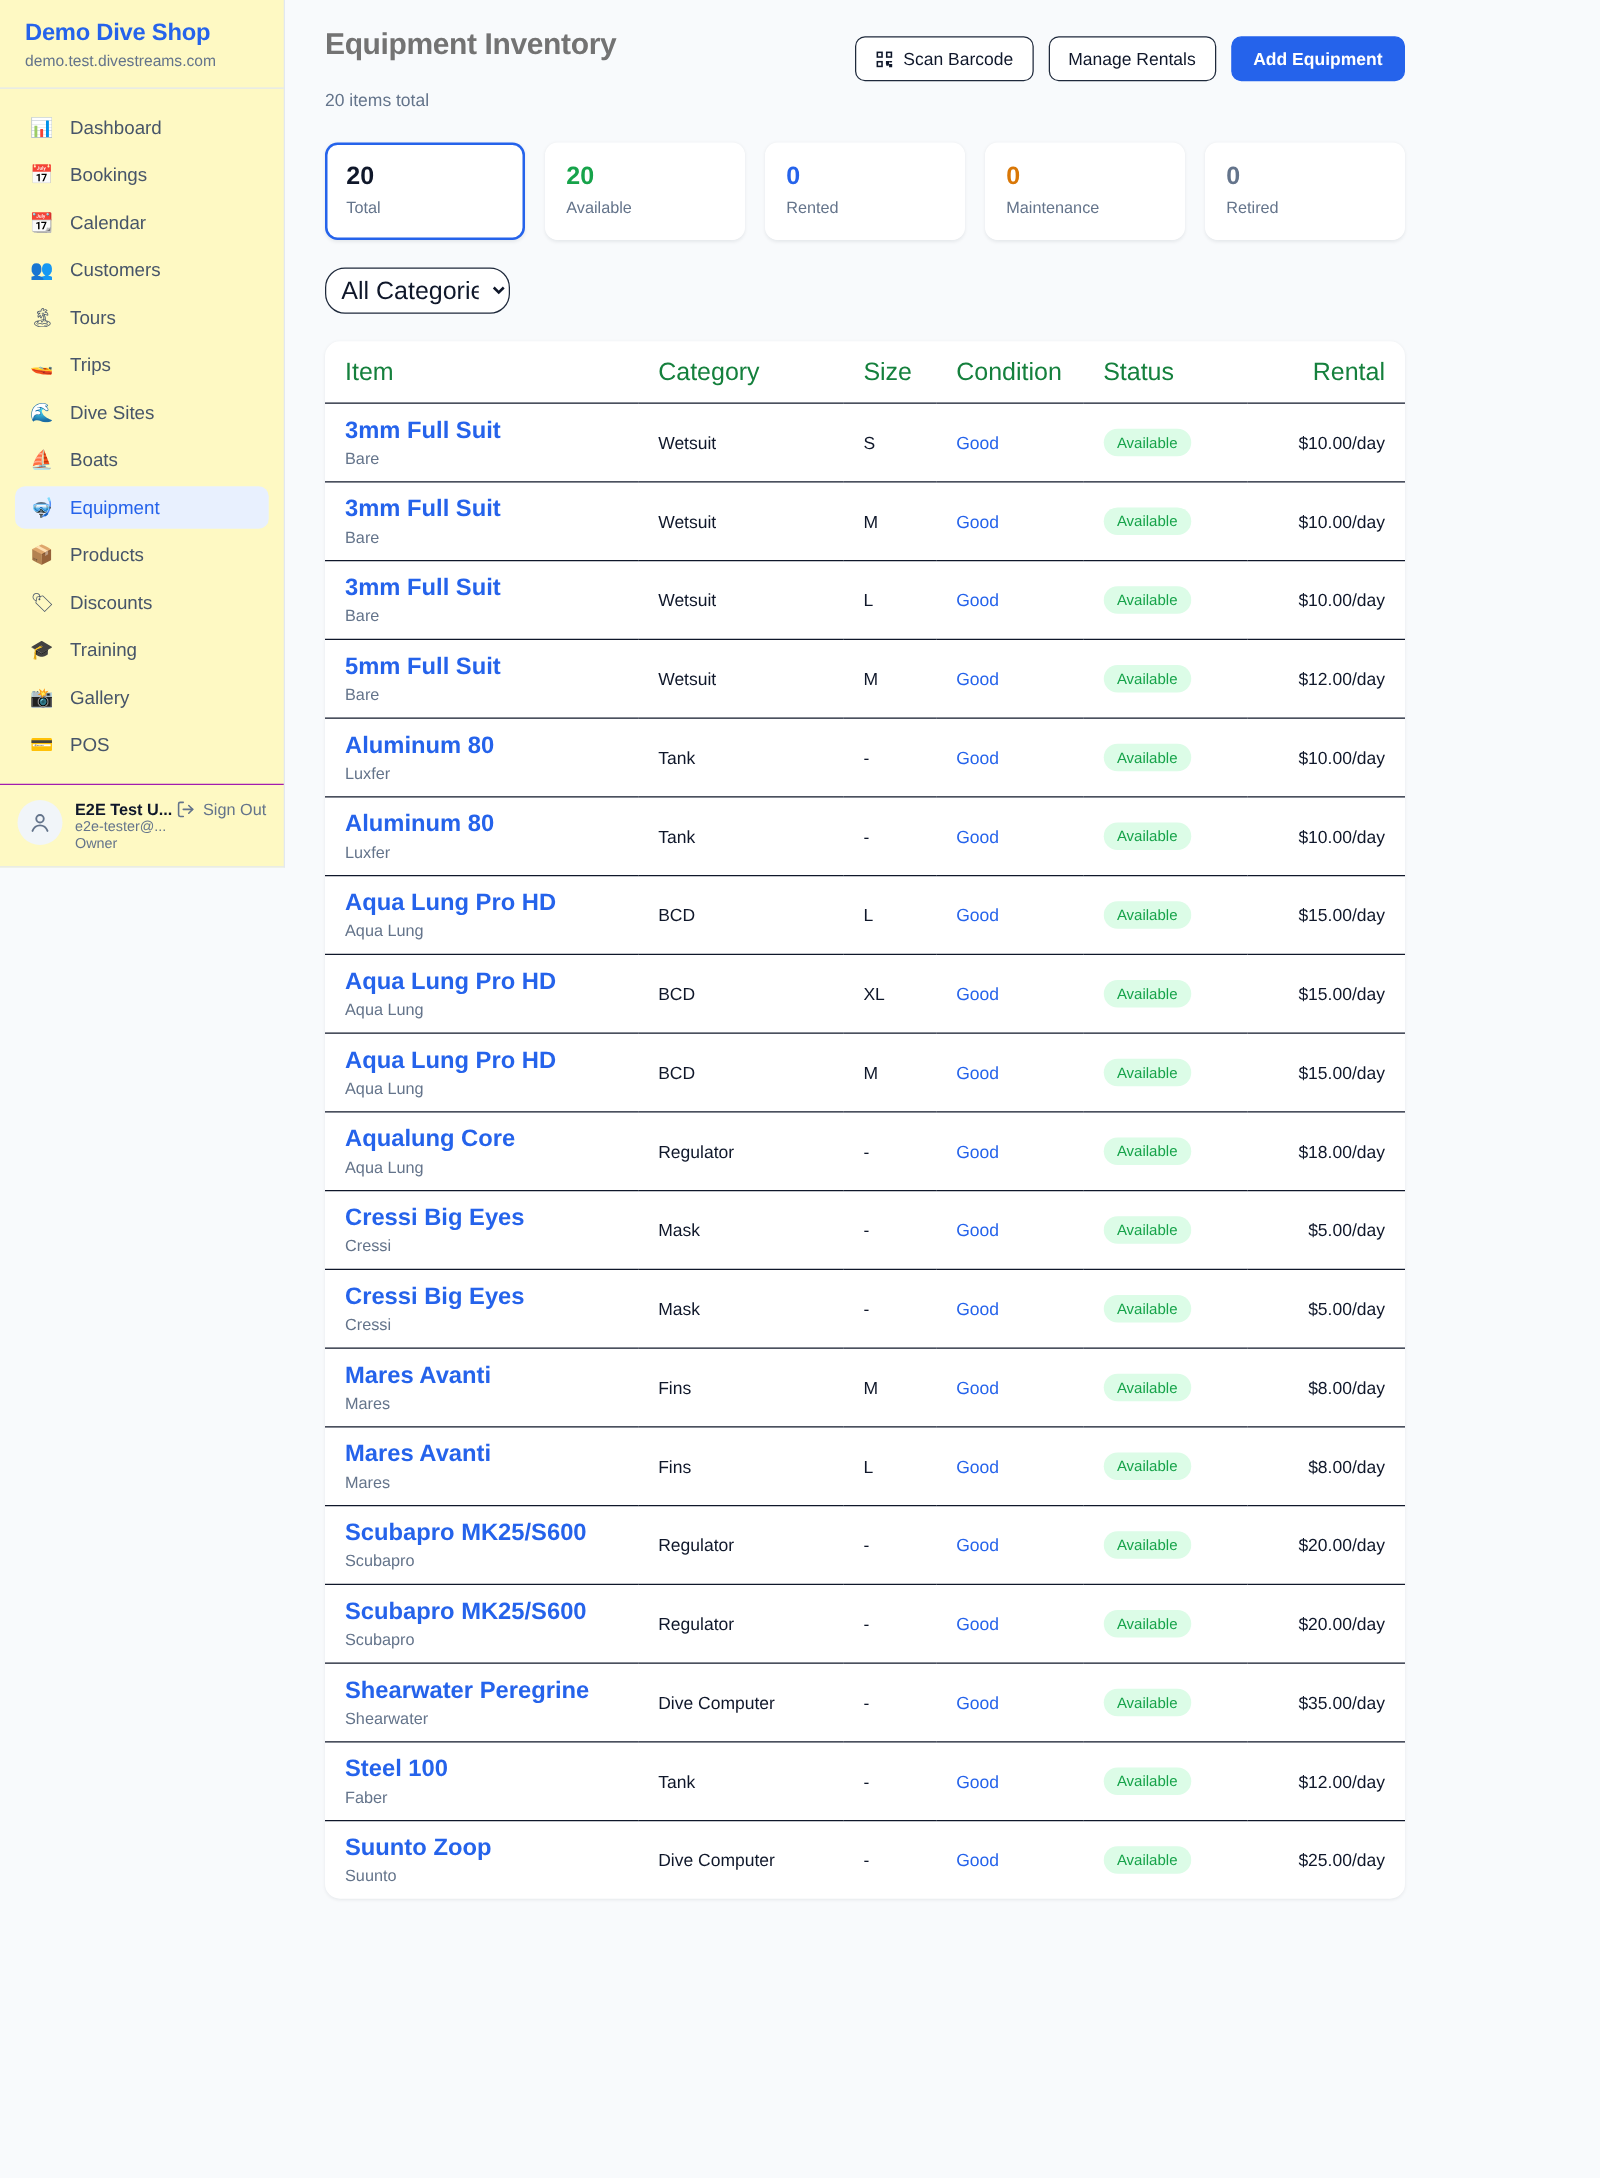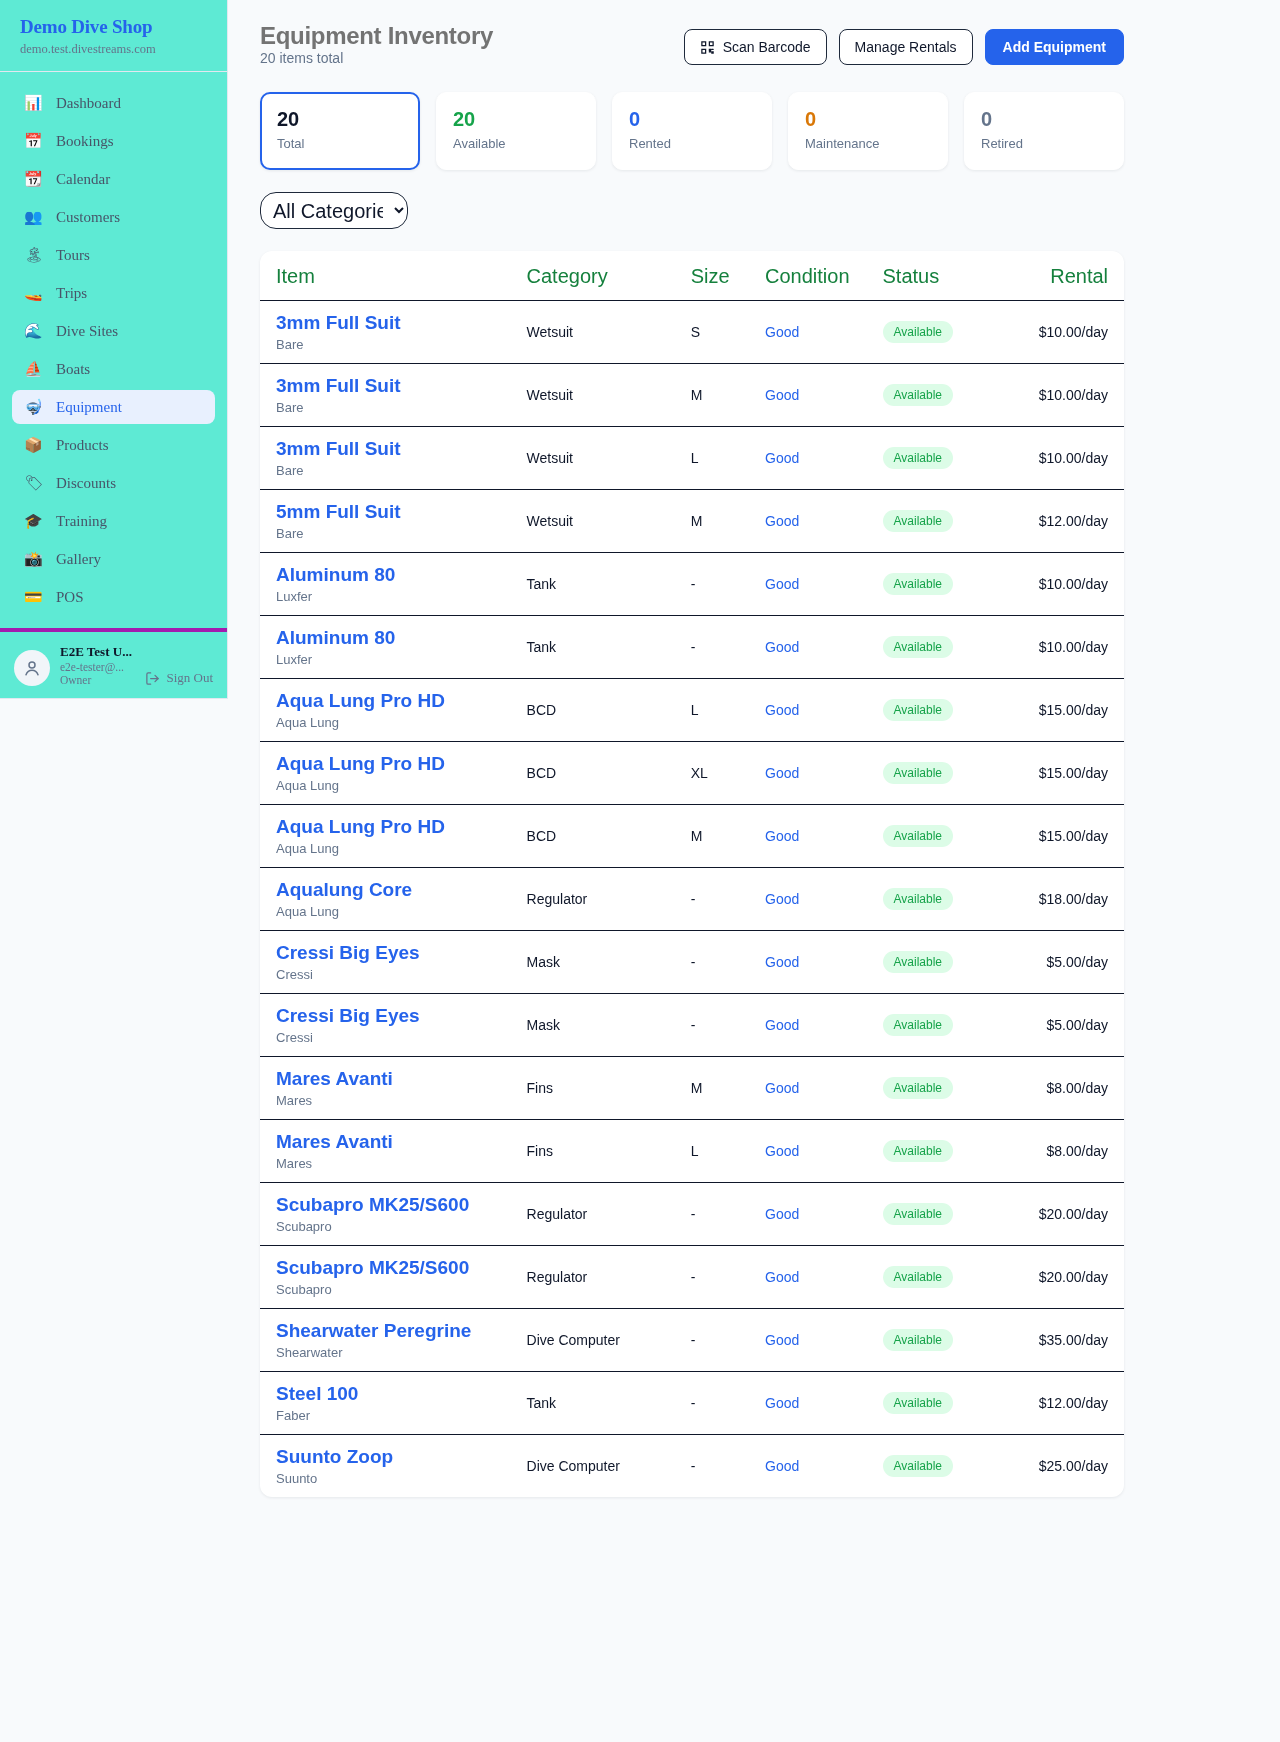--- a/index.html
+++ b/index.html
@@ -7,60 +7,59 @@
   body {
     font-family:"Liberation Sans", sans-serif;
     background:#f8fafc;
     color:#0f172a;
     display:flex;
     align-items:flex-start;
   }
   
   .sidebar {
     width:228px; flex:0 0 228px;
-    background:#5eead4;
+    background:#fef9c3;
     border-right:1px solid #e2e8f0;
     border-bottom:1px solid #e2e8f0;
-    font-family:Liberation Serif, serif;
   }
   .brand { padding:16px 20px 14px; border-bottom:1px solid #e2e8f0; }
   .brand-name { color:#2563eb; font-size:19px; font-weight:700; letter-spacing:-.2px; }
   .brand-domain { color:#64748b; font-size:12.5px; margin-top:4px; }
   .nav { padding:14px 12px 10px; }
   .nav-item {
     display:flex; align-items:center; gap:12px;
     padding:8px 12px; margin-bottom:4px;
     border-radius:8px; cursor:pointer;
     color:#475569; font-size:15px;
   }
   .nav-item .ni-icon { width:20px; font-size:15px; text-align:center; flex:0 0 20px; }
   .nav-item.active { background:#e8f0fe; color:#2563eb; font-weight:500; }
   .user-box {
-    border-top:4px solid #a21caf;
+    border-top:1px solid #a21caf;
     padding:12px 14px;
-    display:flex; align-items:flex-end; gap:10px;
+    display:flex; align-items:flex-start; gap:10px;
   }
   .avatar {
     width:36px; height:36px; flex:0 0 36px; border-radius:50%;
     background:#f1f5f9; display:flex; align-items:center; justify-content:center;
   }
   .user-meta { flex:1; min-width:0; }
   .user-name { font-size:13px; font-weight:700; color:#0f172a; white-space:nowrap; }
   .user-email, .user-role { font-size:11.5px; color:#64748b; margin-top:1px; white-space:nowrap; }
   .signout {
     display:flex; align-items:center; gap:6px;
     background:none; border:none; color:#64748b; font-size:13px;
     font-family:inherit; cursor:pointer; white-space:nowrap;
   }
   
   .main { flex:1; padding:22px 32px 40px; }
   .main-inner { max-width:864px; }
   .page-head { display:flex; justify-content:space-between; align-items:flex-start; margin-bottom:26px; }
   .page-title { font-size:24px; font-weight:700; color:#737373; letter-spacing:-.3px; }
-  .page-sub { font-size:14px; color:#64748b; margin-top:0; }
+  .page-sub { font-size:14px; color:#64748b; margin-top:22px; }
   .head-actions { display:flex; gap:12px; margin-top:7px; }
   .btn {
     display:inline-flex; align-items:center; gap:8px;
     font-family:inherit; font-size:14px; font-weight:500;
     border-radius:8px; padding:9px 15px; cursor:pointer;
     background:#ffffff; color:#0f172a; border:1px solid #1e293b;
   }
   .btn-primary { background:#2563eb; border:1px solid #2563eb; color:#ffffff; font-weight:600; padding:9px 17px; }
   
   .stats { display:flex; gap:16px; margin-bottom:22px; }

